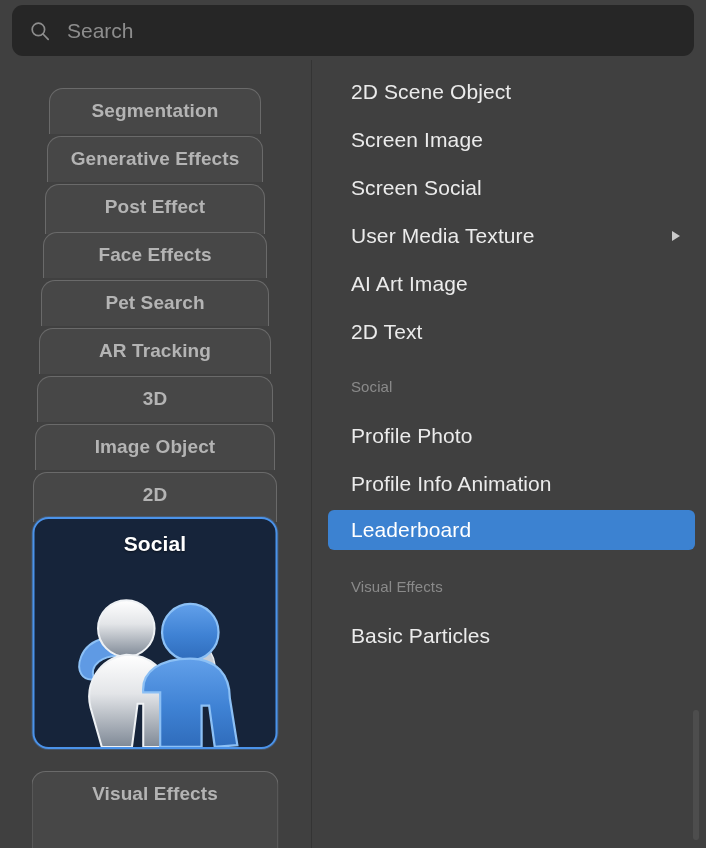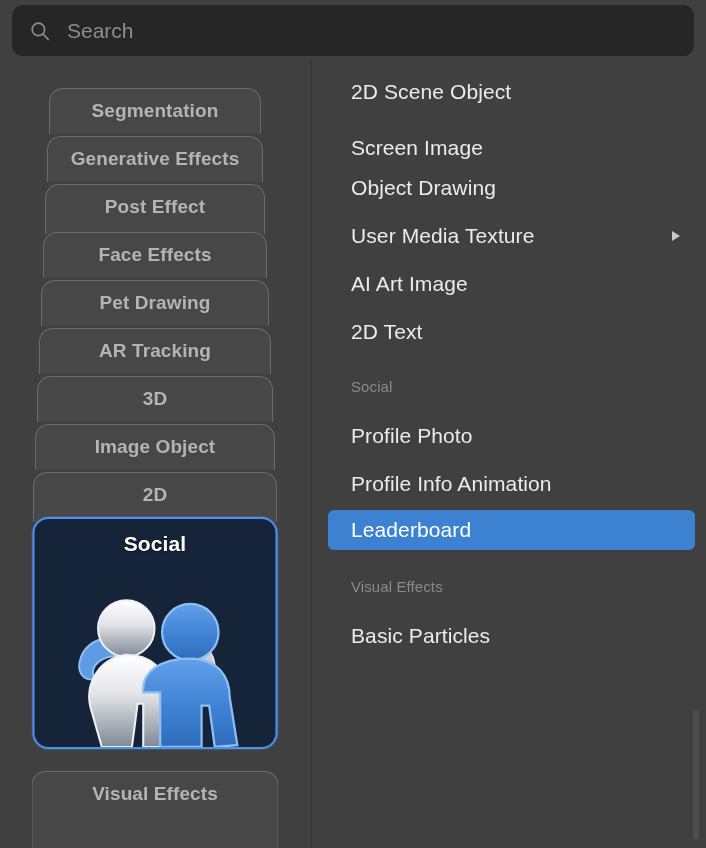--- a/index.html
+++ b/index.html
@@ -215,21 +215,21 @@
           <div class="plate-label">Post Effect</div>
         </div>
       </div>
       <div class="cat-card" style="top: 172px; height: 46px; z-index: 4;">
         <div class="plate" style="width: 224px; height: 46px; top: 0px;">
           <div class="plate-label">Face Effects</div>
         </div>
       </div>
       <div class="cat-card" style="top: 220px; height: 46px; z-index: 5;">
         <div class="plate" style="width: 228px; height: 46px; top: 0px;">
-          <div class="plate-label">Pet Drawing</div>
+          <div class="plate-label">Pet Search</div>
         </div>
       </div>
       <div class="cat-card" style="top: 268px; height: 46px; z-index: 6;">
         <div class="plate" style="width: 232px; height: 46px; top: 0px;">
           <div class="plate-label">AR Tracking</div>
         </div>
       </div>
       <div class="cat-card" style="top: 316px; height: 32px; z-index: 7;">
         <div class="plate" style="width: 236px; height: 46px; top: 0px;">
           <div class="plate-label">3D</div>
@@ -265,25 +265,25 @@
           <div class="plate-label">Visual Effects</div>
         </div>
       </div>
     </div>
 
   <div id="menu-panel">
     <div id="menu-scrollbar-thumb"></div>
   <div class="menu-row" style="top: 12px;">
         <span class="row-label">2D Scene Object</span>
       </div>
-      <div class="menu-row" style="top: 60px; align-items: flex-end;">
+      <div class="menu-row" style="top: 60px;">
         <span class="row-label">Screen Image</span>
       </div>
       <div class="menu-row" style="top: 108px;">
-        <span class="row-label">Object Drawing</span>
+        <span class="row-label">Screen Social</span>
       </div>
       <div class="menu-row" style="top: 156px;">
         <span class="row-label">User Media Texture</span>
         <span class="submenu-arrow">
           <svg viewBox="0 0 10 12" width="10" height="12">
             <path d="M1 1 L9 6 L1 11 Z" fill="#c9c9c9"></path>
           </svg>
         </span>
       </div>
       <div class="menu-row" style="top: 204px;">

